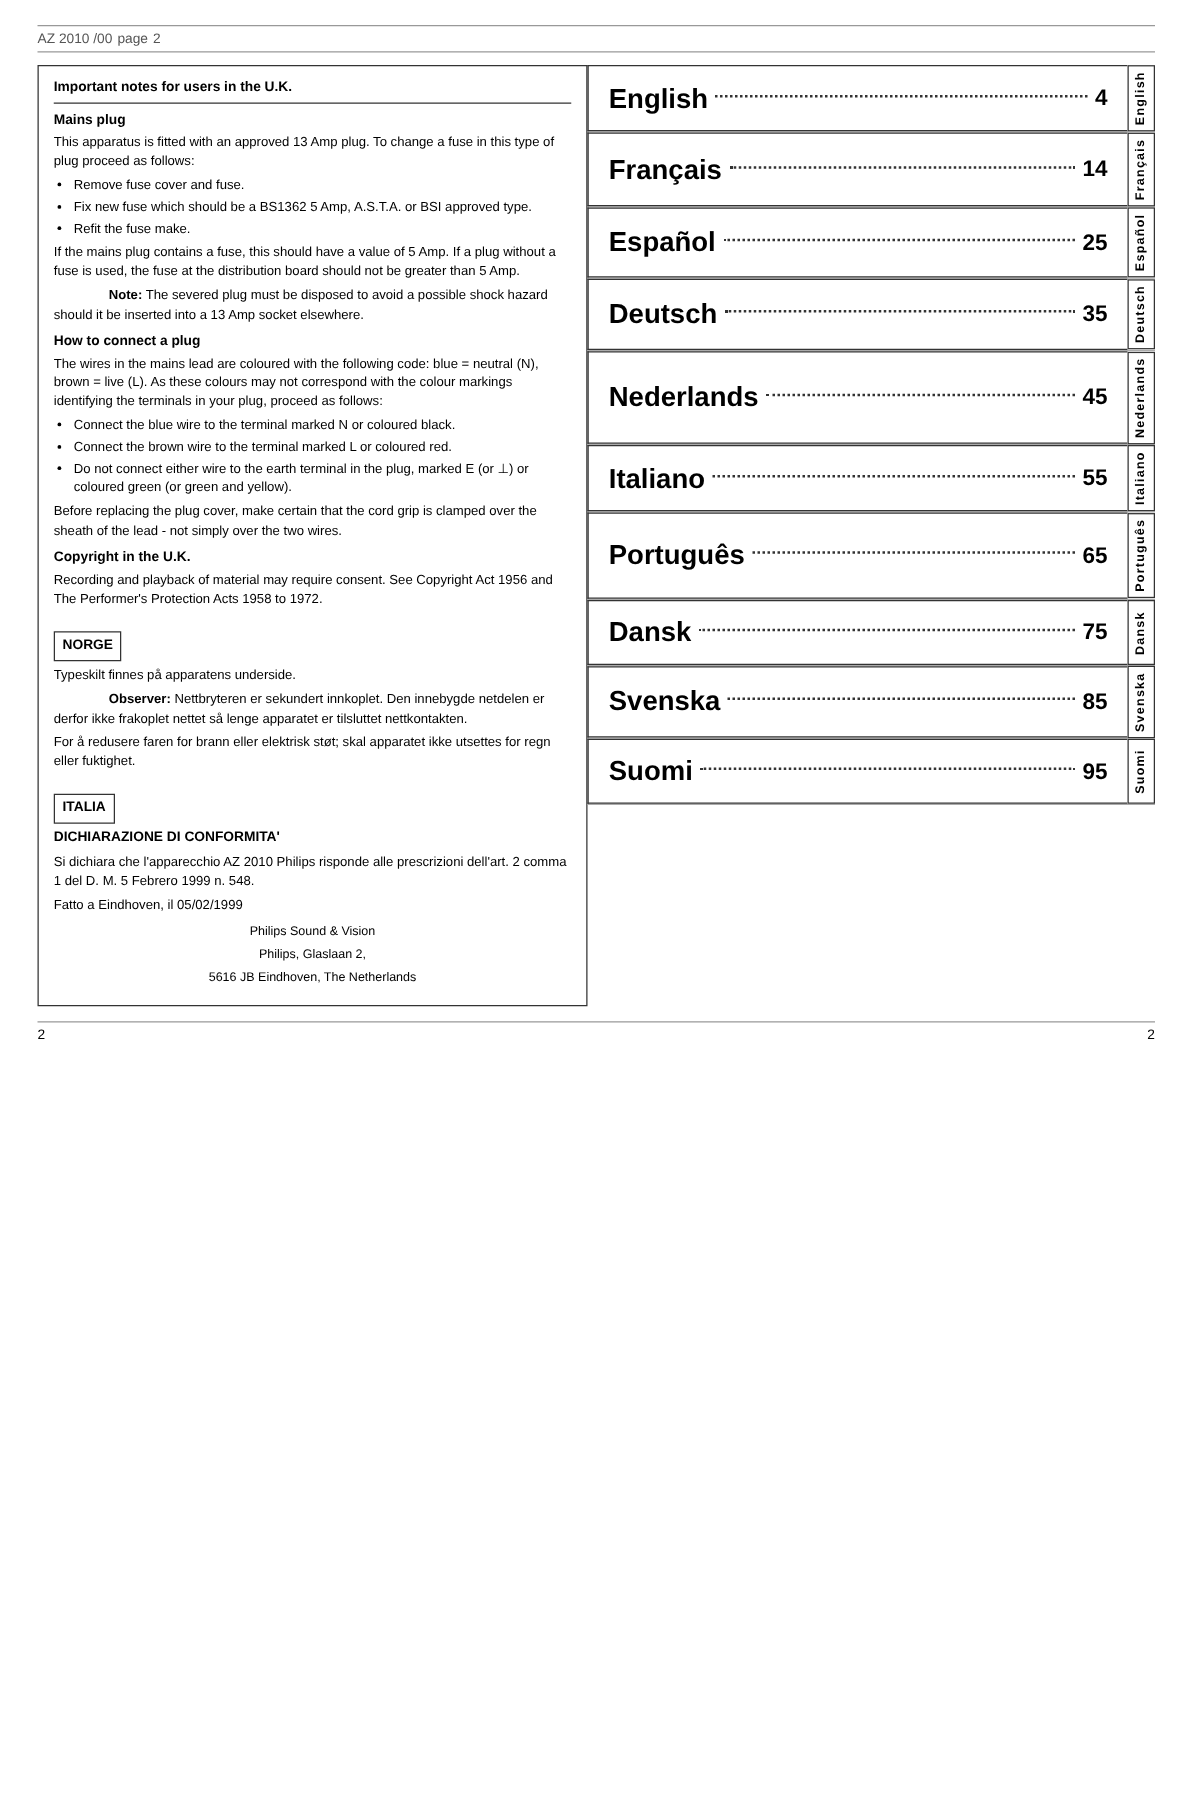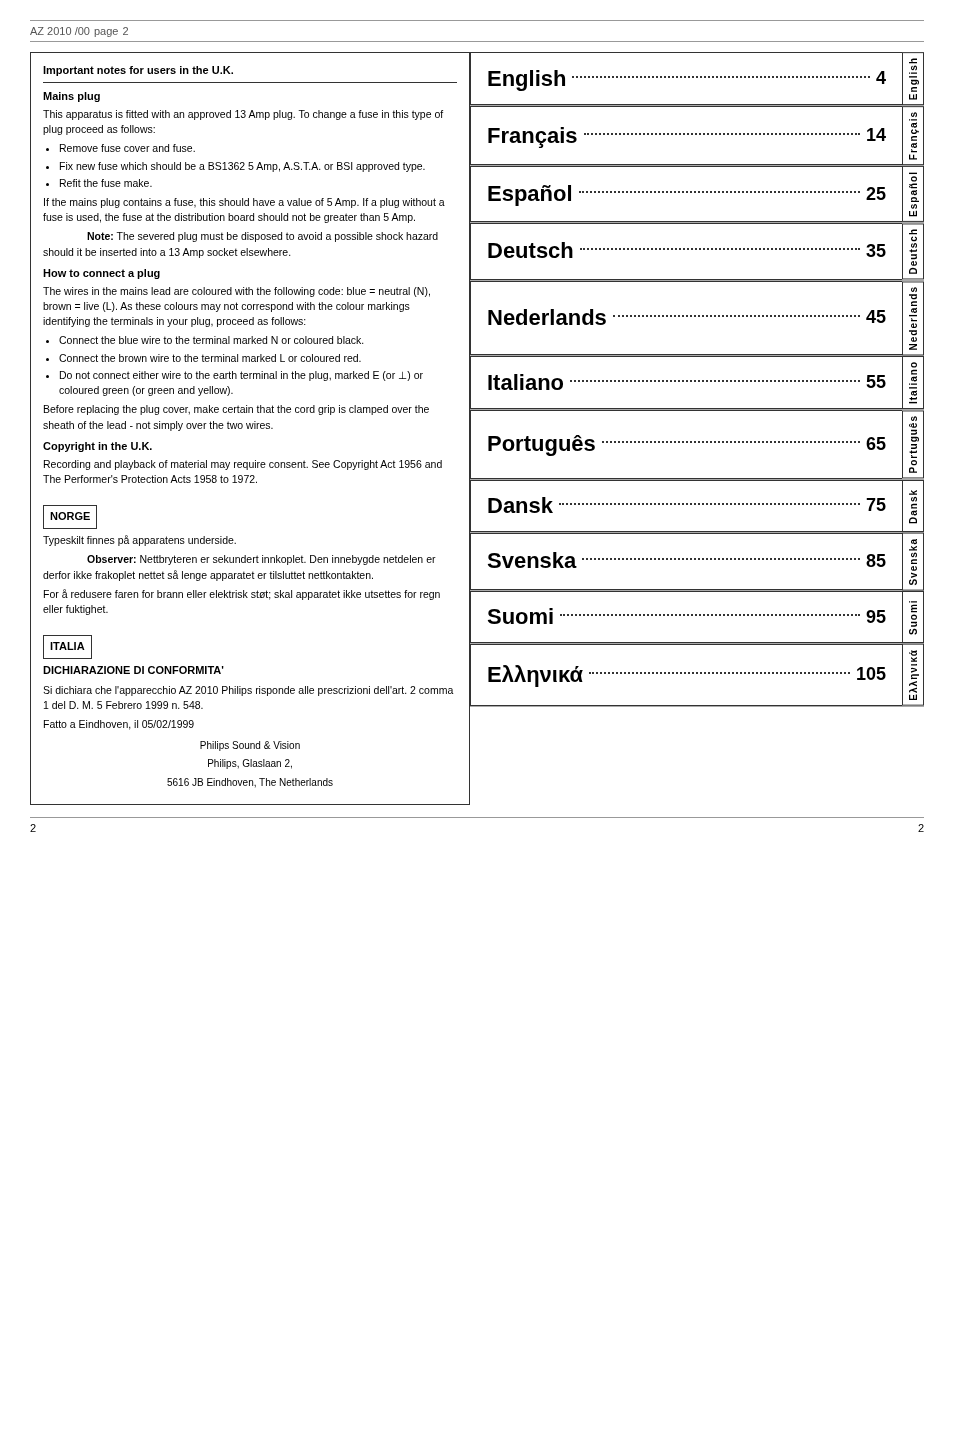--- a/index.html
+++ b/index.html
@@ -291,28 +291,20 @@
           <div class="lang-tab">Svenska</div>
         </div>
         <div class="lang-row">
           <div class="lang-main">
             <span class="lang-name">Suomi</span>
             <span class="lang-dots"></span>
             <span class="lang-page">95</span>
           </div>
           <div class="lang-tab">Suomi</div>
         </div>
-        <div class="lang-row">
-          <div class="lang-main">
-            <span class="lang-name">Ελληνικά</span>
-            <span class="lang-dots"></span>
-            <span class="lang-page">105</span>
-          </div>
-          <div class="lang-tab">Ελληνικά</div>
-        </div>
       </div>
   </div>
 
   <div class="page-footer">
     <span>2</span>
     <span>2</span>
   </div>
 </div>
 
 </body></html>

